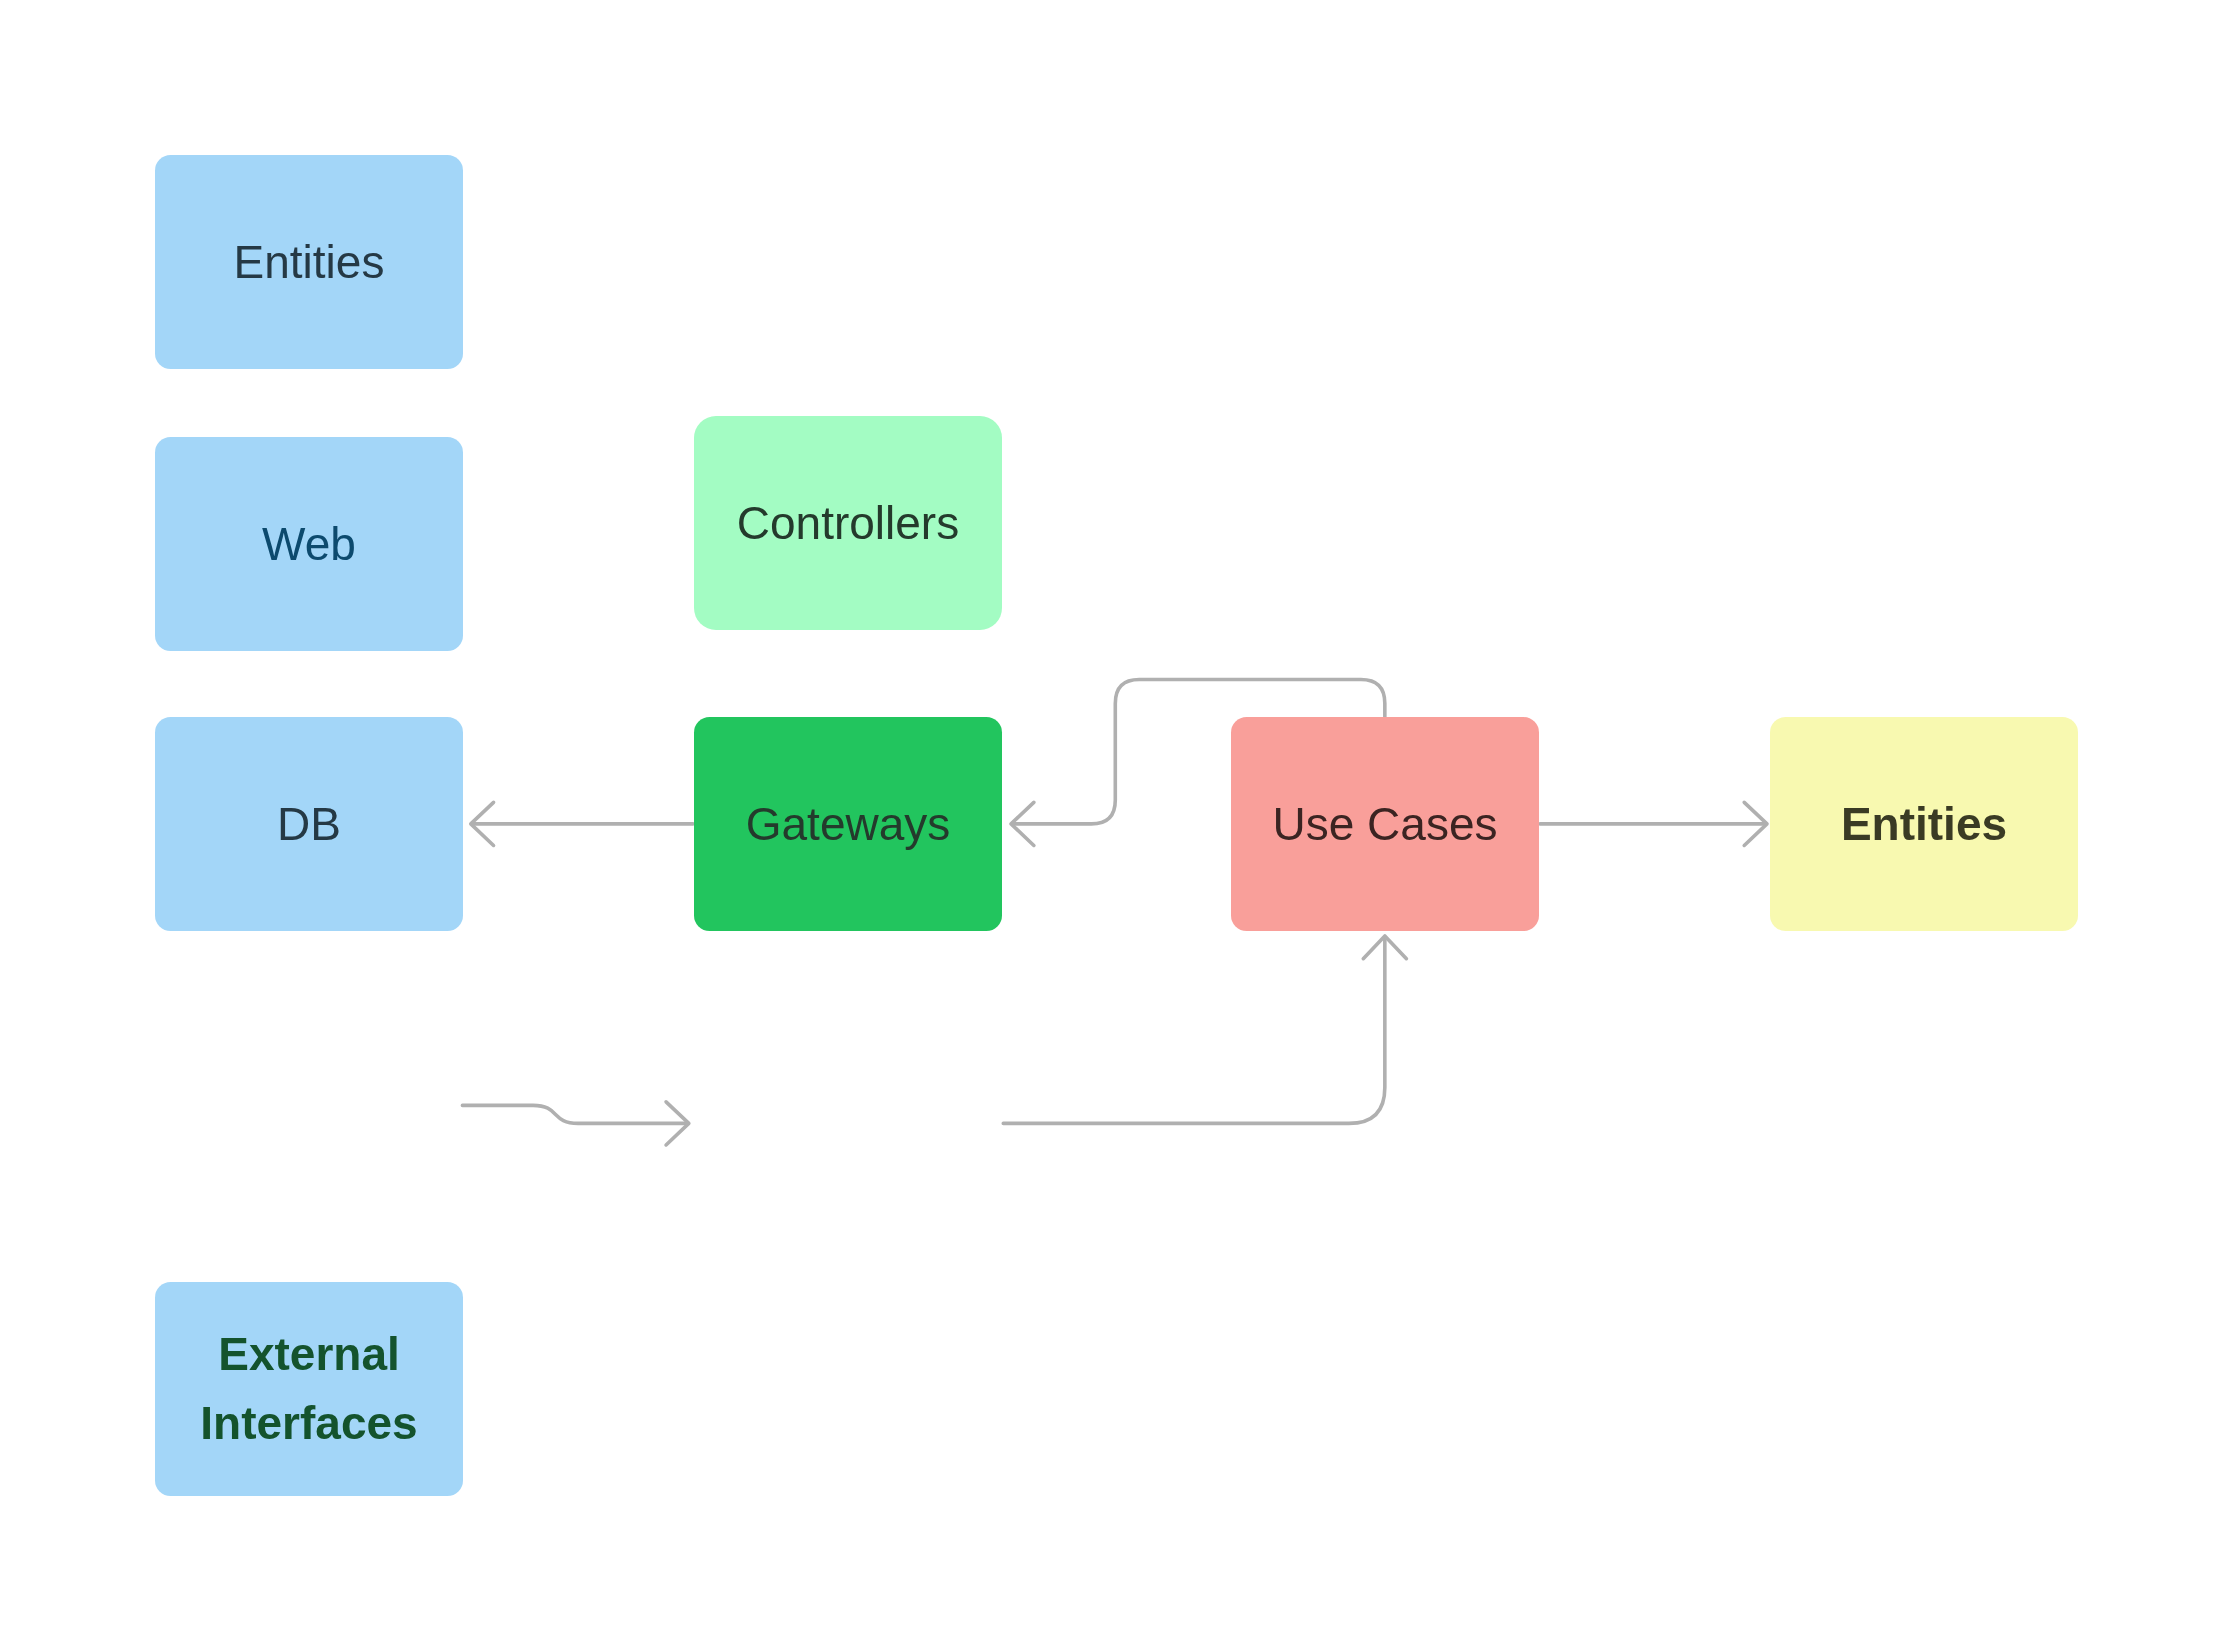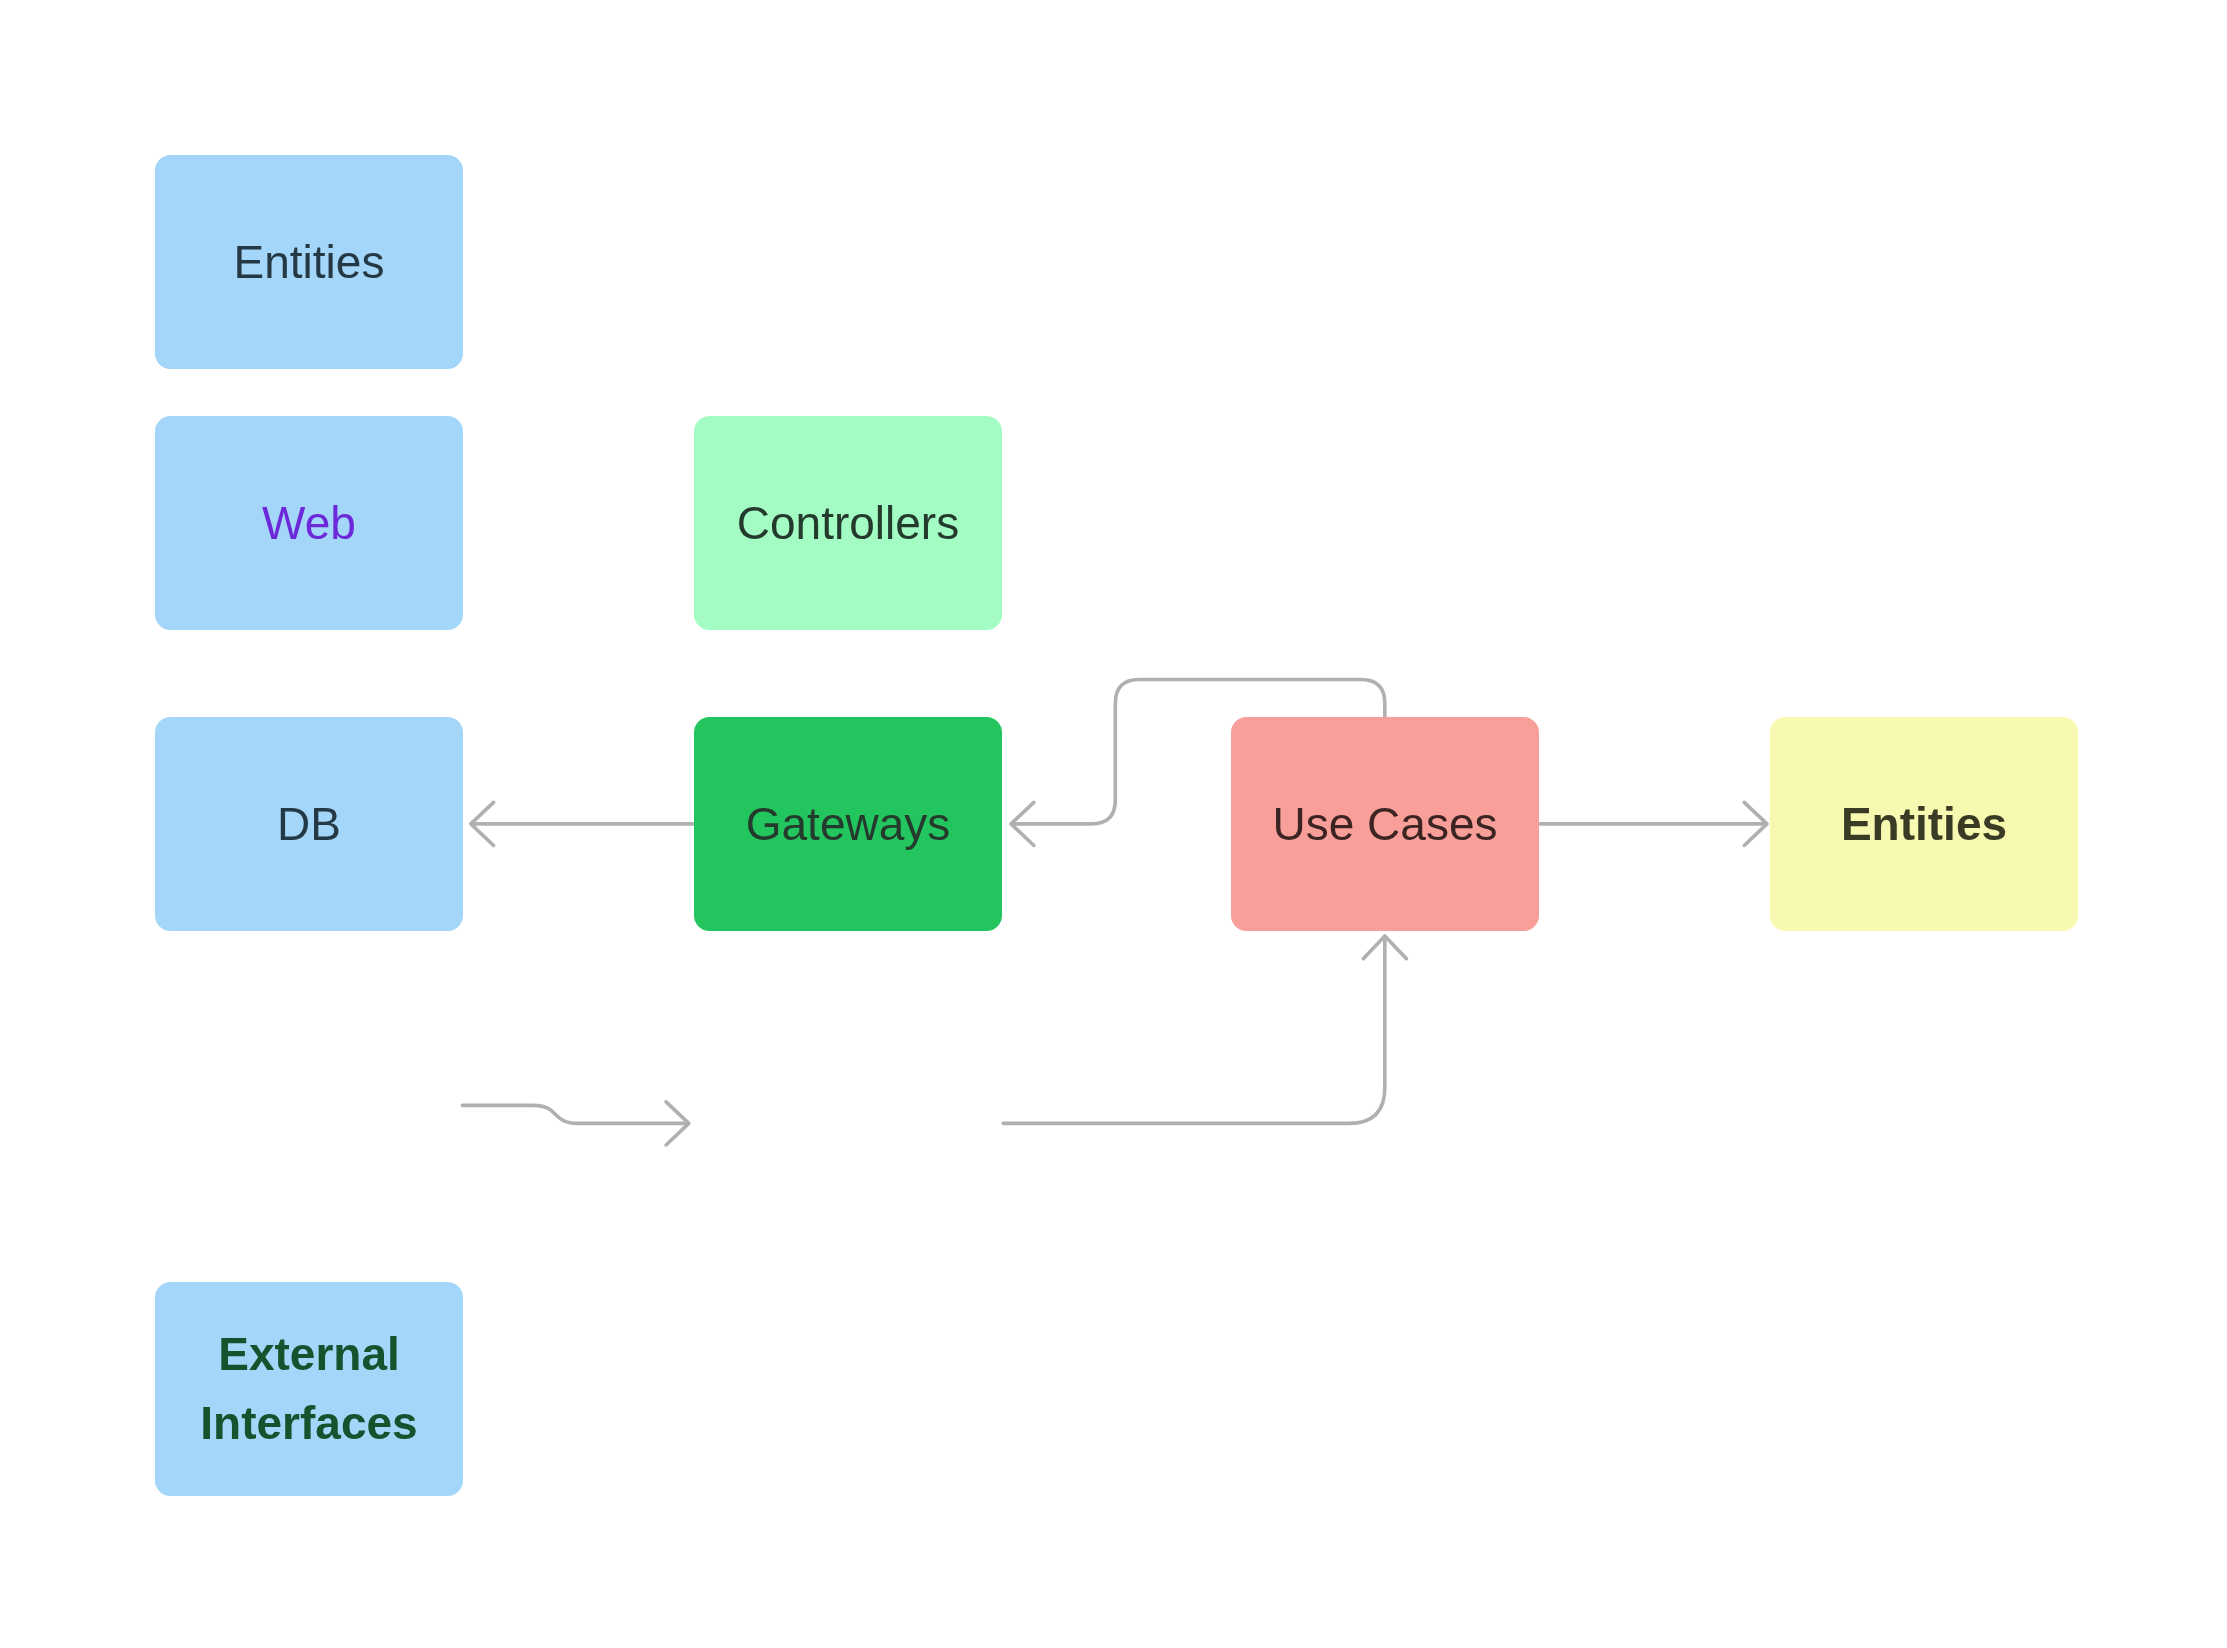--- a/index.html
+++ b/index.html
@@ -69,34 +69,34 @@
     <g>
       <path d="M 2571 1375 H 2944" stroke="#b0b0b0"></path>
       <path d="M 2912 1339 L 2950 1375 L 2912 1411" stroke="#b0b0b0"></path>
     </g>
   </svg>
 
   <div class="node" style="left: 155px; top: 155px; background-color: rgb(163, 214, 248); color: rgb(37, 57, 69);">
     <span class="label">Entities</span>
   </div>
 
-  <div class="node" style="left: 155px; top: 416px; background-color: rgb(163, 214, 248); color: #6d28d9;">
+  <div class="node" style="left: 155px; top: 437px; background-color: rgb(163, 214, 248); color: #0c4a6e;">
     <span class="label">Web</span>
   </div>
 
   <div class="node" style="left: 155px; top: 717px; background-color: rgb(163, 214, 248); color: rgb(37, 57, 69);">
     <span class="label">DB</span>
   </div>
 
 
   <div class="node" style="left: 155px; top: 1282px; background-color: rgb(163, 214, 248); color: #14532d; font-weight: bold;">
     <span class="label">External Interfaces</span>
   </div>
 
-  <div class="node" style="left: 694px; top: 416px; background-color: rgb(163, 252, 195); color: rgb(36, 58, 44);">
+  <div class="node" style="left: 694px; top: 416px; background-color: rgb(163, 252, 195); color: rgb(36, 58, 44); border-radius: 22px;">
     <span class="label">Controllers</span>
   </div>
 
   <div class="node" style="left: 694px; top: 717px; background-color: #22c55e; color: rgb(36, 58, 44);">
     <span class="label">Gateways</span>
   </div>
 
 
   <div class="node" style="left: 1231px; top: 717px; background-color: rgb(249, 159, 154); color: rgb(59, 36, 34);">
     <span class="label">Use Cases</span>

